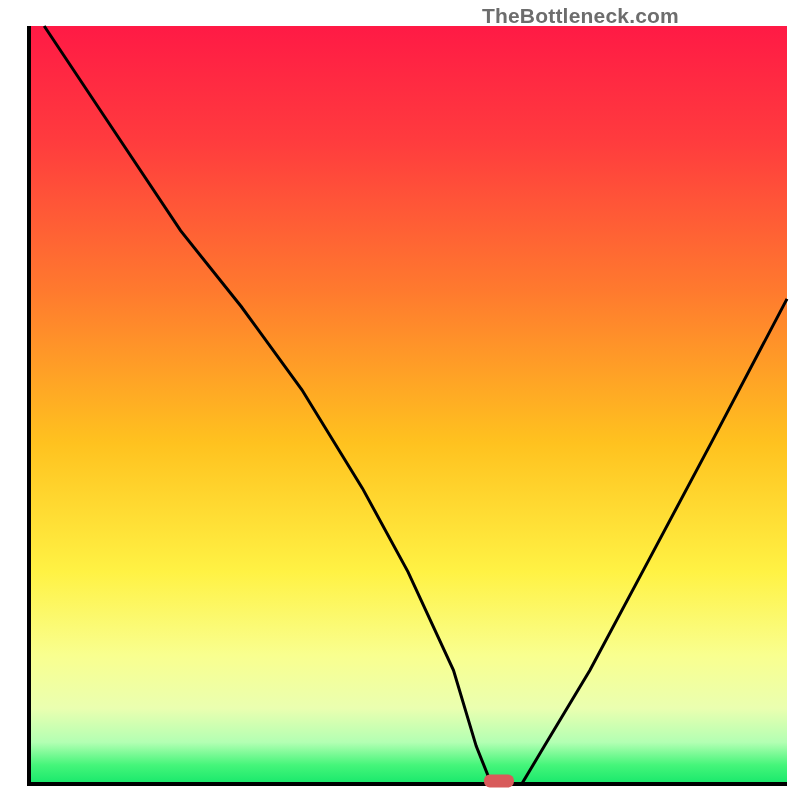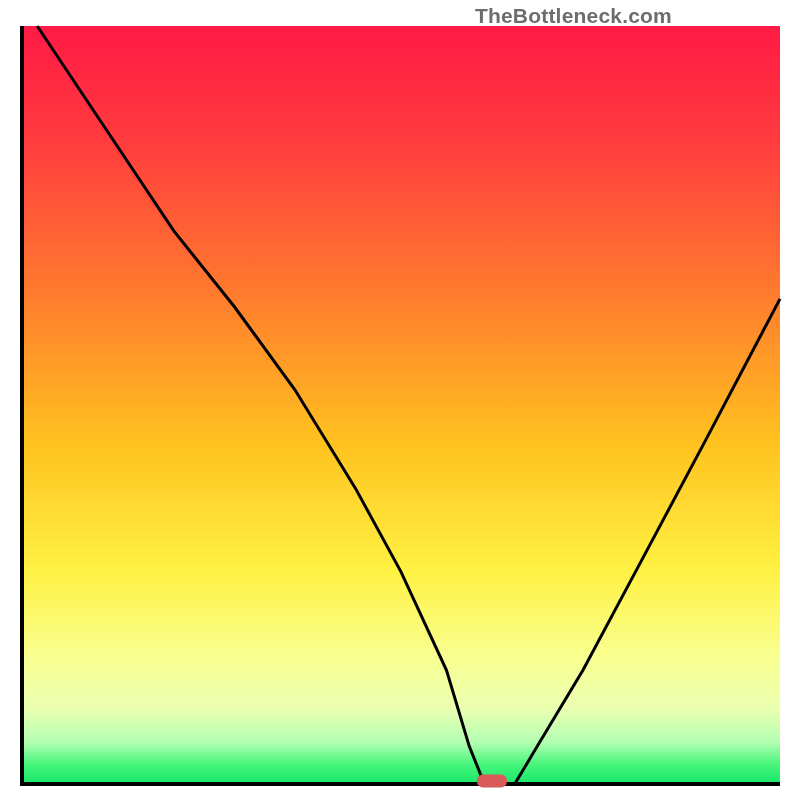--- a/index.html
+++ b/index.html
@@ -8,20 +8,21 @@
     width: 800px;
     height: 800px;
     background: #ffffff;
     font-family: Arial, Helvetica, sans-serif;
     overflow: hidden;
   }
   .container {
     position: relative;
     width: 684px;
     height: 800px;
+    margin-left: 7px;
   }
   .watermark {
     position: absolute;
     top: 4px;
     right: 12px;
     font-size: 21px;
     font-weight: bold;
     color: #6d6d6d;
     letter-spacing: 0.2px;
   }

